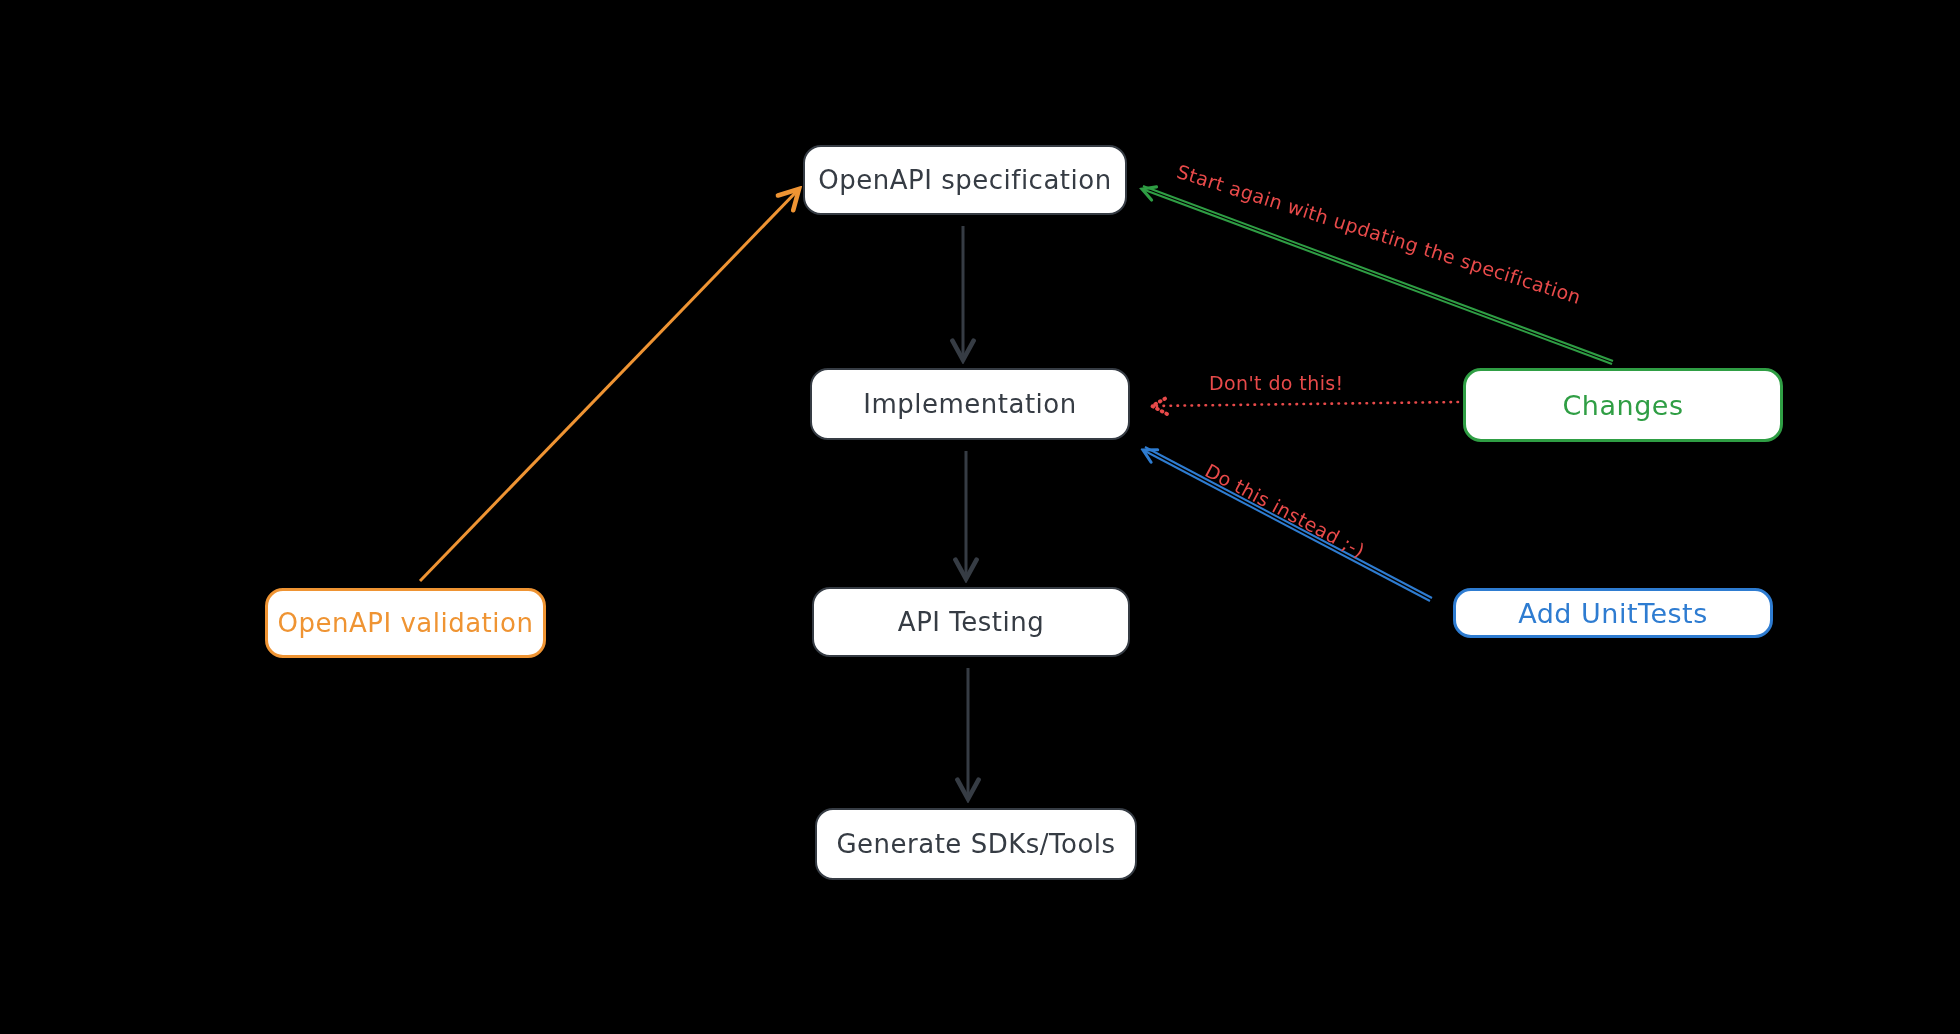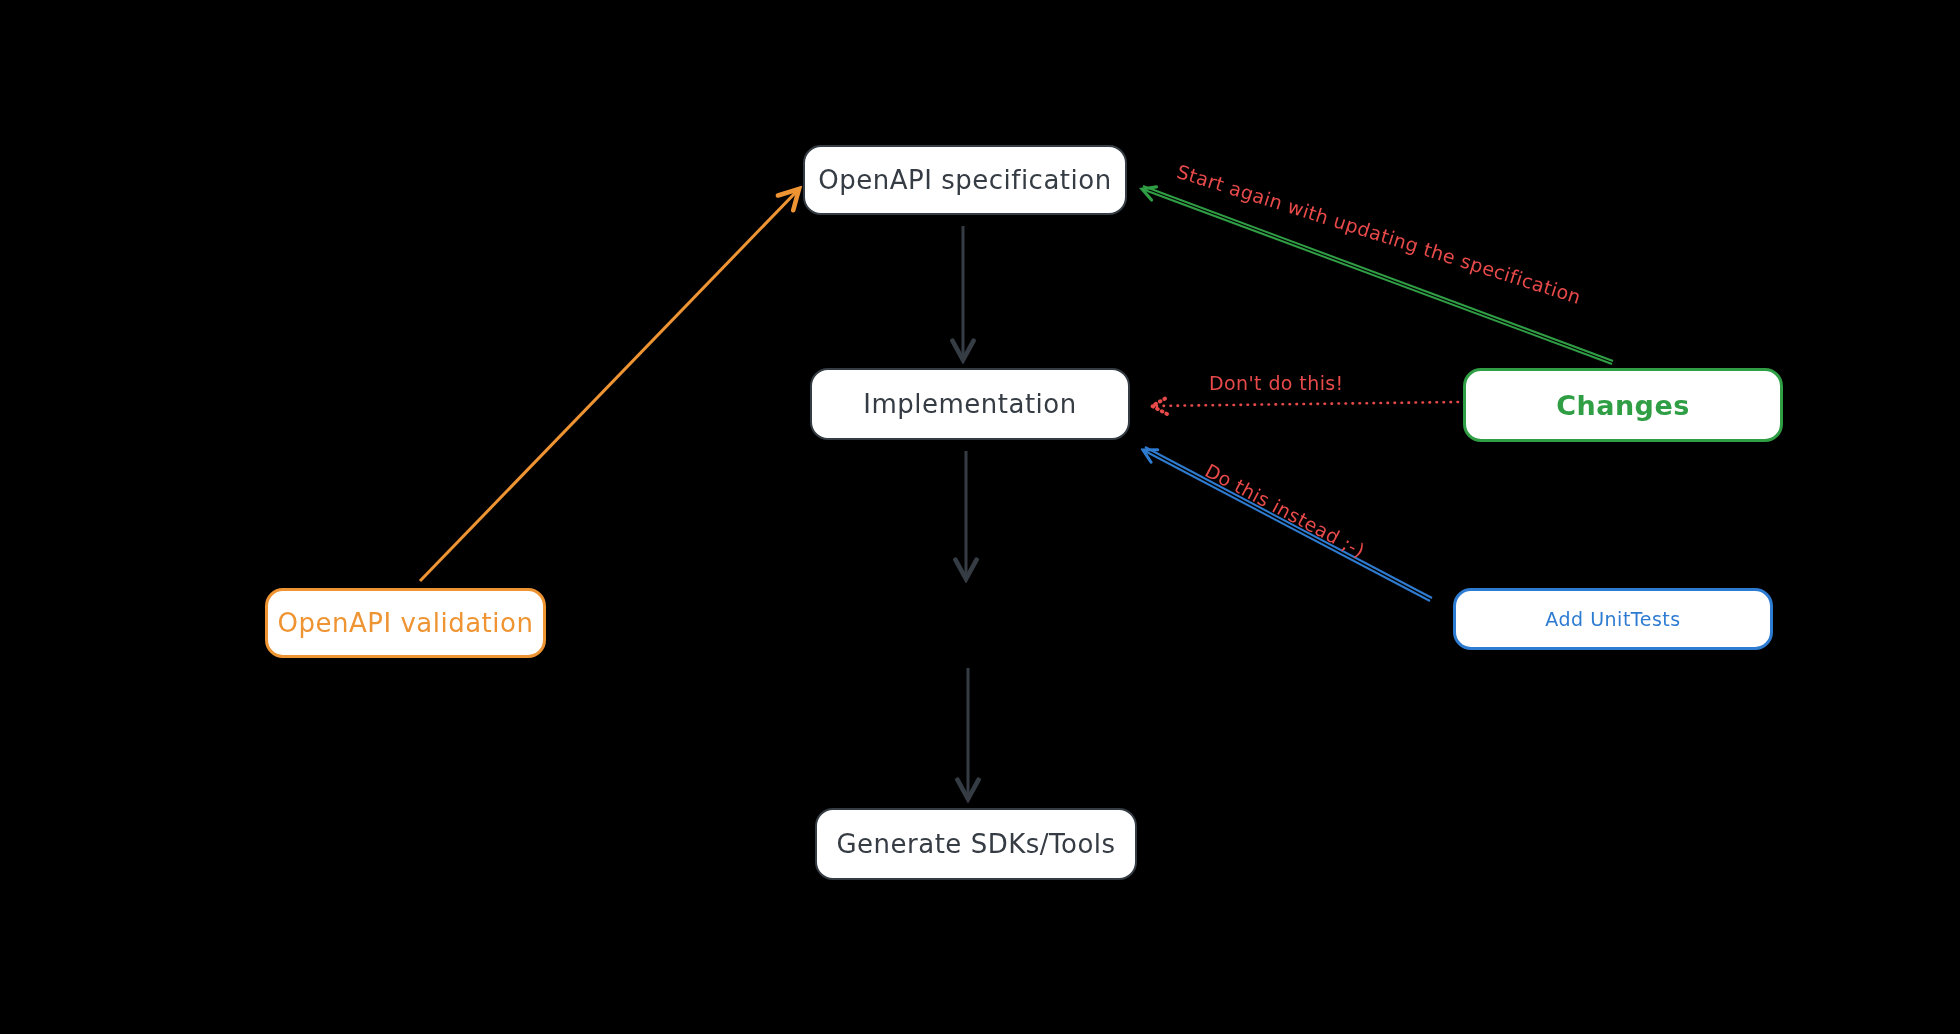--- a/index.html
+++ b/index.html
@@ -23,22 +23,22 @@
     white-space:nowrap;
   }
   .node.orange{border-color:#ef9433;color:#ef9433;border-width:3px;}
   .node.green{border-color:#2f9e44;color:#2f9e44;border-width:3px;}
   .node.blue{border-color:#2e7cd1;color:#2e7cd1;border-width:3px;}
   #node-spec{left:803px;top:145px;width:324px;height:70px;}
   #node-impl{left:810px;top:368px;width:320px;height:72px;}
   #node-testing{left:812px;top:587px;width:318px;height:70px;}
   #node-generate{left:815px;top:808px;width:322px;height:72px;text-align:center;}
   #node-validation{left:265px;top:588px;width:281px;height:70px;}
-  #node-changes{left:1463px;top:368px;width:320px;height:74px;font-size:27px;font-weight:bold;}
-  #node-unittests{left:1453px;top:588px;width:320px;height:62px;font-size:19px;}
+  #node-changes{left:1463px;top:368px;width:320px;height:74px;font-size:27px;}
+  #node-unittests{left:1453px;top:588px;width:320px;height:50px;font-size:27px;}
   .annotation{
     position:absolute;
     color:#e84a4a;
     font-size:19px;
     letter-spacing:0.4px;
     white-space:nowrap;
   }
   #ann-start-again{left:1181px;top:160px;transform:rotate(17.5deg);transform-origin:left top;}
   #ann-dont{left:1209px;top:372px;}
   #ann-do-instead{left:1212px;top:459px;transform:rotate(28deg);transform-origin:left top;}
@@ -94,20 +94,23 @@
   </svg>
 
   <div class="node" id="node-spec">
     <span>OpenAPI specification</span>
   </div>
 
   <div class="node" id="node-impl">
     <span>Implementation</span>
   </div>
 
+  <div class="node" id="node-testing">
+    <span>API Testing</span>
+  </div>
 
   <div class="node" id="node-generate">
     <span>Generate SDKs/Tools</span>
   </div>
 
   <div class="node orange" id="node-validation">
     <span>OpenAPI validation</span>
   </div>
 
   <div class="node green" id="node-changes">

